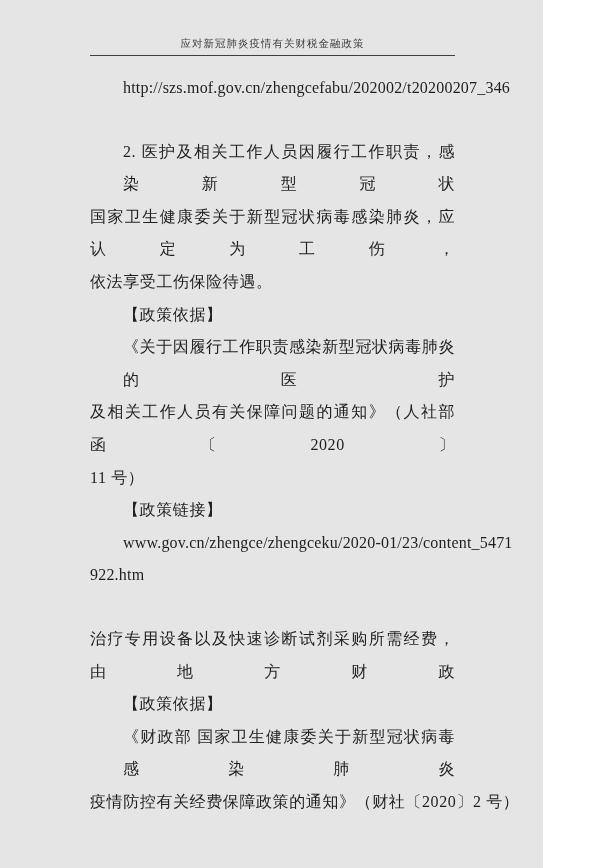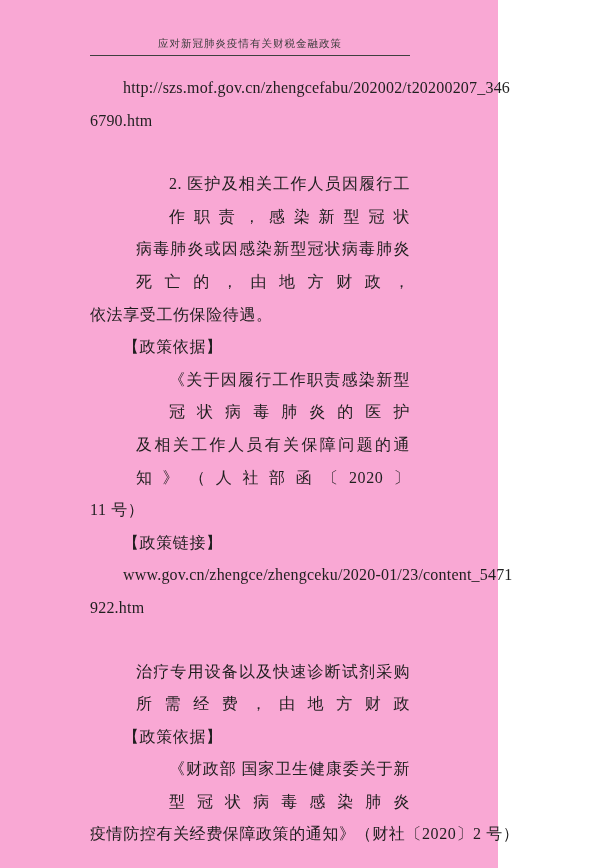--- a/index.html
+++ b/index.html
@@ -4,23 +4,23 @@
 <style>
   html, body { margin: 0; padding: 0; }
   body {
     width: 606px; height: 868px;
     background: #ffffff;
     font-family: "Liberation Serif", "DejaVu Serif", serif;
     overflow: hidden;
   }
   .page {
     box-sizing: border-box;
-    width: 498px; height: 868px;
+    width: 543px; height: 868px;
     padding: 0 88px 0 90px;
-    background: #f9a8d4;
+    background: #e5e5e5;
     position: relative;
   }
   .page-header {
     padding-top: 37px;
     text-align: center;
     font-size: 10.5px;
     line-height: 13px;
     letter-spacing: 1px;
     color: #3c3c3c;
   }
@@ -37,42 +37,40 @@
     letter-spacing: 0.6px;
     color: #1f1f1f;
     white-space: nowrap;
   }
   .line.indent { padding-left: 33px; }
   .line.stretch {
     white-space: normal;
     text-align: justify;
     text-align-last: justify;
     text-justify: inter-character;
-    margin-left: 46px;
   }
   .line.latin {
     font-size: 16px;
     letter-spacing: 0.2px;
   }
 </style>
 </head>
 <body>
 
 <div class="page">
   <div class="page-header">应对新冠肺炎疫情有关财税金融政策</div>
   <div class="header-rule"></div>
 
   <main class="doc-body" id="doc-body">
       <div class="block">
         <div class="line indent latin">http://szs.mof.gov.cn/zhengcefabu/202002/t20200207_346</div>
-        <div class="line latin">6790.htm</div>
       </div>
       <div class="block">
         <div class="line indent stretch">2. 医护及相关工作人员因履行工作职责，感染新型冠状</div>
-        <div class="line stretch">病毒肺炎或因感染新型冠状病毒肺炎死亡的，由地方财政，</div>
+        <div class="line stretch">国家卫生健康委关于新型冠状病毒感染肺炎，应认定为工伤，</div>
         <div class="line">依法享受工伤保险待遇。</div>
         <div class="line indent">【政策依据】</div>
         <div class="line indent stretch">《关于因履行工作职责感染新型冠状病毒肺炎的医护</div>
         <div class="line stretch">及相关工作人员有关保障问题的通知》（人社部函〔2020〕</div>
         <div class="line">11 号）</div>
         <div class="line indent">【政策链接】</div>
         <div class="line indent latin">www.gov.cn/zhengce/zhengceku/2020-01/23/content_5471</div>
         <div class="line latin">922.htm</div>
       </div>
       <div class="block">

